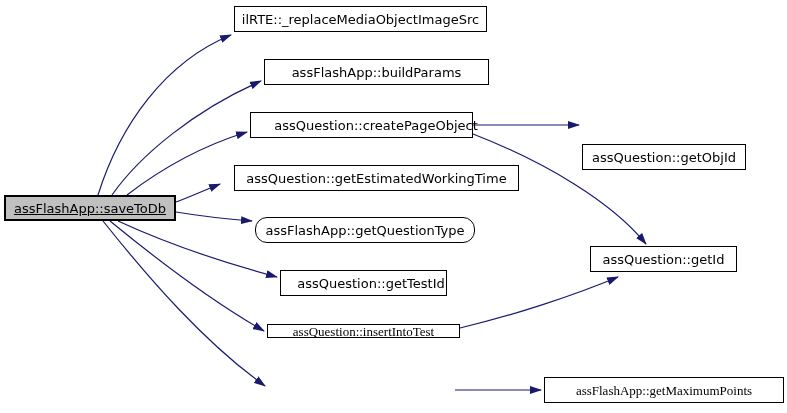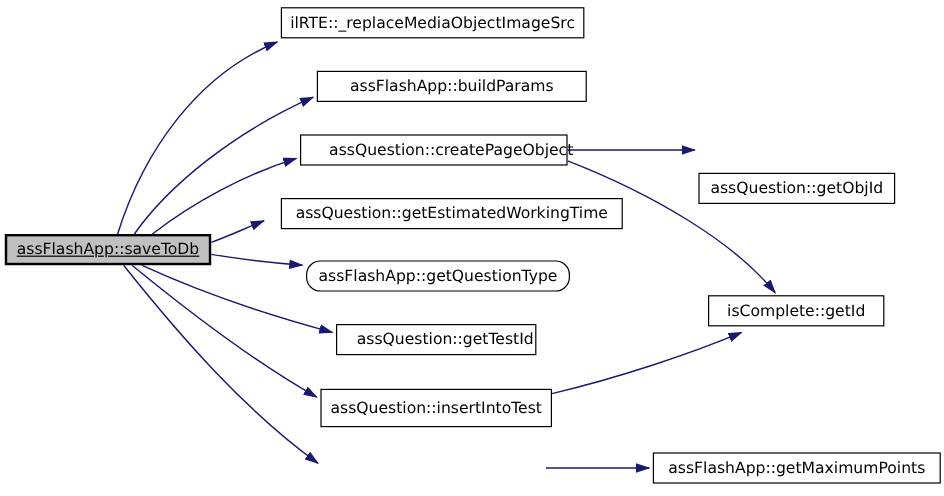--- a/index.html
+++ b/index.html
@@ -79,22 +79,22 @@
   <div class="node" style="left:264px; top:59px; width:225px; height:26px;">assFlashApp::buildParams</div>
 
   <div class="node" style="left:250px; top:112px; width:223px; height:26px;padding-left:29px;">assQuestion::createPageObject</div>
 
   <div class="node" style="left:222px; top:165px; width:285px; height:26px;margin-left:12px;">assQuestion::getEstimatedWorkingTime</div>
 
   <div class="node" style="left:255px; top:217px; width:220px; height:26px;border-radius:12px;">assFlashApp::getQuestionType</div>
 
   <div class="node" style="left:280px; top:270px; width:167px; height:26px;padding-left:15px;">assQuestion::getTestId</div>
 
-  <div class="node" style="left:267px; top:324px; width:193px; height:32px;">assQuestion::insertIntoTest</div>
+  <div class="node" style="left:267px; top:324px; width:193px; height:14px;font-family:Liberation Serif, serif;">assQuestion::insertIntoTest</div>
 
 
   <div class="node" style="left:582px; top:112px; width:164px; height:26px;margin-top:32px;">assQuestion::getObjId</div>
 
-  <div class="node" style="left:590px; top:246px; width:147px; height:26px;">isComplete::getId</div>
+  <div class="node" style="left:590px; top:246px; width:147px; height:26px;">assQuestion::getId</div>
 
-  <div class="node" style="left:544px; top:377px; width:240px; height:26px;">assFlashApp::getMaximumPoints</div>
+  <div class="node" style="left:544px; top:377px; width:240px; height:26px;font-family:Liberation Serif, serif;">assFlashApp::getMaximumPoints</div>
 
 </div>
 
 </body></html>

